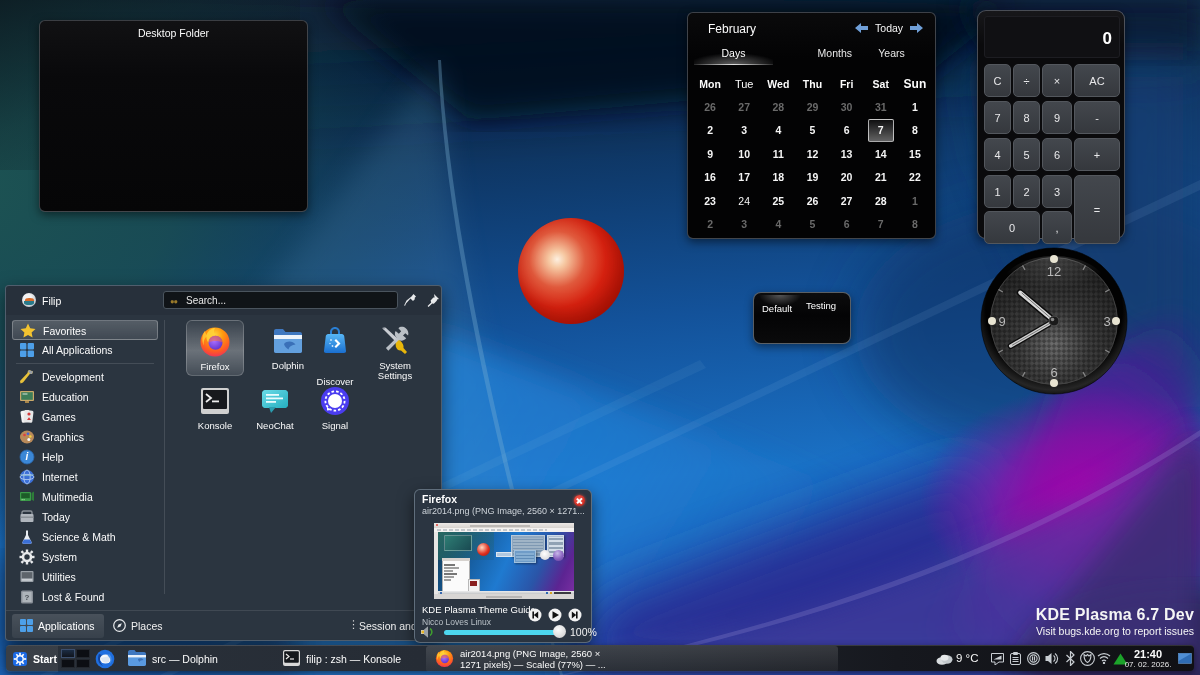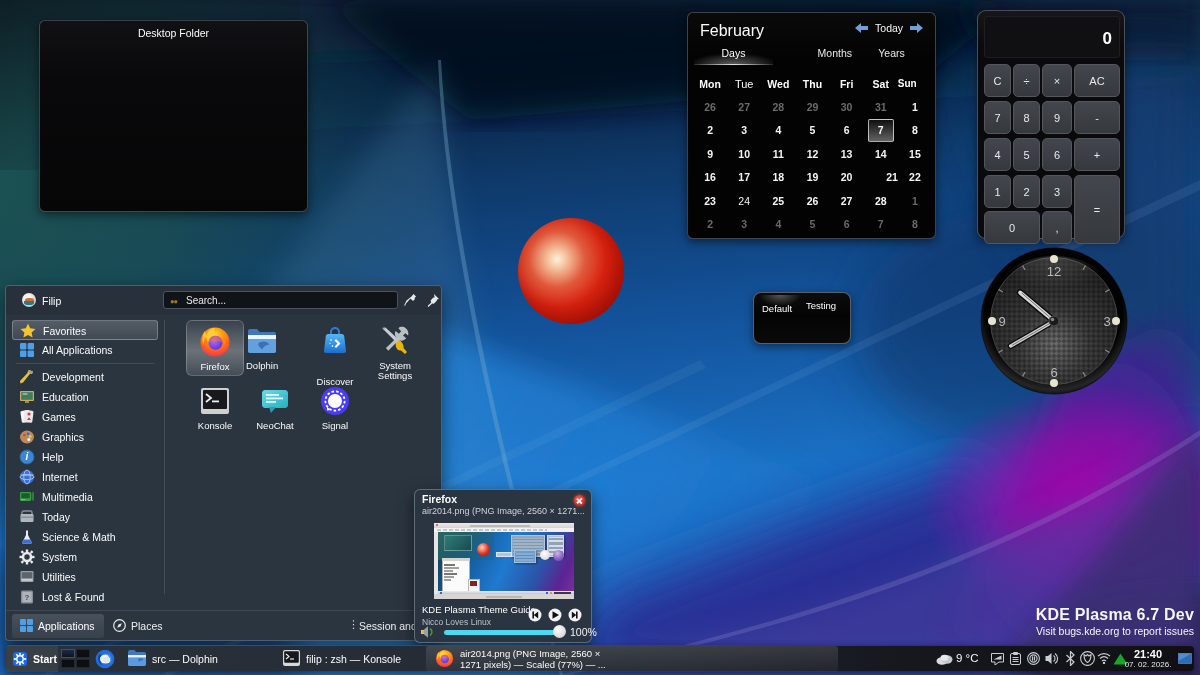--- a/index.html
+++ b/index.html
@@ -92,21 +92,21 @@
   <path d="M160,675 L1200,180 L1200,190 L172,675 Z" fill="#9cc8e8" opacity="0.10"></path>
   <path d="M40,675 L700,360 L706,368 L52,675 Z" fill="#9cc8e8" opacity="0.08"></path>
   <path d="M560,675 C800,620 1000,560 1200,430 L1200,436 C1000,566 800,626 566,675 Z" fill="#a8a0e0" opacity="0.22"></path>
 </svg>
 
 <div class="abs" style="left:39px;top:20px;width:269px;height:192px;background:linear-gradient(180deg,#111113,#09090b 30%,#060607);border:1px solid rgba(160,170,180,0.35);border-radius:6px;box-shadow:0 3px 10px rgba(0,0,0,0.5)">
   <div style="text-align:center;color:#fcfcfc;font-size:10.5px;padding-top:6px">Desktop Folder</div>
 </div>
 
 <div id="cal" class="abs" style="left:687px;top:12px;width:249px;height:227px;background:linear-gradient(180deg,#0a0a0b,#030304 20%);border:1px solid rgba(150,160,175,0.4);border-radius:6px;box-shadow:0 3px 10px rgba(0,0,0,0.5);color:#fff">
-  <div style="position:absolute;left:12px;top:9px;font-size:16px;color:#fbfbfb">February</div>
+  <div style="position:absolute;left:20px;top:9px;font-size:12px;color:#fbfbfb">February</div>
   <div style="position:absolute;right:12px;top:9px;font-size:10.5px;color:#f5f5f5">
     <svg width="13" height="10" viewBox="0 0 13 10" style="vertical-align:-1px">
           <path d="M6 0 L6 3 L13 3 L13 7 L6 7 L6 10 L0 5 Z" fill="#6f9fd8"></path>
         </svg>
     <span style="margin:0 4px">Today</span>
     <svg width="13" height="10" viewBox="0 0 13 10" style="vertical-align:-1px">
           <path d="M7 0 L7 3 L0 3 L0 7 L7 7 L7 10 L13 5 Z" fill="#6f9fd8"></path>
         </svg>
   </div>
 
@@ -119,21 +119,21 @@
   </div>
 
   <div id="calgrid" style="position:absolute;left:5px;top:62px;width:239px">
         <div style="display:grid;grid-template-columns:repeat(7,1fr);row-gap:0">
           <div style="text-align:center;font-size:10.5px;font-weight:bold;color:#fcfcfc;height:21px;line-height:18px">Mon</div>
           <div style="text-align:center;font-size:11px;font-weight:normal;color:#fcfcfc;height:21px;line-height:18px">Tue</div>
           <div style="text-align:center;font-size:10.5px;font-weight:bold;color:#fcfcfc;height:21px;line-height:18px">Wed</div>
           <div style="text-align:center;font-size:10.5px;font-weight:bold;color:#fcfcfc;height:21px;line-height:18px">Thu</div>
           <div style="text-align:center;font-size:10.5px;font-weight:bold;color:#fcfcfc;height:21px;line-height:18px">Fri</div>
           <div style="text-align:center;font-size:10.5px;font-weight:bold;color:#fcfcfc;height:21px;line-height:18px">Sat</div>
-          <div style="font-size:10px;font-weight:bold;color:#fcfcfc;height:21px;line-height:18px">Sun</div>
+          <div style="text-align:center;font-size:12px;font-weight:bold;color:#fcfcfc;height:21px;line-height:18px">Sun</div>
           <div style="position:relative;text-align:center;font-size:10.5px;font-weight:bold;color:#6a6a6a;height:23.4px;line-height:22px"><span style="position:relative;z-index:2">26</span></div>
           <div style="position:relative;text-align:center;font-size:10.5px;font-weight:bold;color:#6a6a6a;height:23.4px;line-height:22px"><span style="position:relative;z-index:2">27</span></div>
           <div style="position:relative;text-align:center;font-size:10.5px;font-weight:bold;color:#6a6a6a;height:23.4px;line-height:22px"><span style="position:relative;z-index:2">28</span></div>
           <div style="position:relative;text-align:center;font-size:10.5px;font-weight:bold;color:#6a6a6a;height:23.4px;line-height:22px"><span style="position:relative;z-index:2">29</span></div>
           <div style="position:relative;text-align:center;font-size:10.5px;font-weight:bold;color:#6a6a6a;height:23.4px;line-height:22px"><span style="position:relative;z-index:2">30</span></div>
           <div style="position:relative;text-align:center;font-size:10.5px;font-weight:bold;color:#6a6a6a;height:23.4px;line-height:22px"><span style="position:relative;z-index:2">31</span></div>
           <div style="position:relative;text-align:center;font-size:10.5px;font-weight:bold;color:#f5f5f5;height:23.4px;line-height:22px"><span style="position:relative;z-index:2">1</span></div>
           <div style="position:relative;text-align:center;font-size:10.5px;font-weight:bold;color:#f5f5f5;height:23.4px;line-height:22px"><span style="position:relative;z-index:2">2</span></div>
           <div style="position:relative;text-align:center;font-size:10.5px;font-weight:bold;color:#f5f5f5;height:23.4px;line-height:22px"><span style="position:relative;z-index:2">3</span></div>
           <div style="position:relative;text-align:center;font-size:10.5px;font-weight:bold;color:#f5f5f5;height:23.4px;line-height:22px"><span style="position:relative;z-index:2">4</span></div>
@@ -146,21 +146,21 @@
           <div style="position:relative;text-align:center;font-size:10.5px;font-weight:bold;color:#f5f5f5;height:23.4px;line-height:22px"><span style="position:relative;z-index:2">11</span></div>
           <div style="position:relative;text-align:center;font-size:10.5px;font-weight:bold;color:#f5f5f5;height:23.4px;line-height:22px"><span style="position:relative;z-index:2">12</span></div>
           <div style="position:relative;text-align:center;font-size:10.5px;font-weight:bold;color:#f5f5f5;height:23.4px;line-height:22px"><span style="position:relative;z-index:2">13</span></div>
           <div style="position:relative;text-align:center;font-size:10.5px;font-weight:bold;color:#f5f5f5;height:23.4px;line-height:22px"><span style="position:relative;z-index:2">14</span></div>
           <div style="position:relative;text-align:center;font-size:10.5px;font-weight:bold;color:#f5f5f5;height:23.4px;line-height:22px"><span style="position:relative;z-index:2">15</span></div>
           <div style="position:relative;text-align:center;font-size:10.5px;font-weight:bold;color:#f5f5f5;height:23.4px;line-height:22px"><span style="position:relative;z-index:2">16</span></div>
           <div style="position:relative;text-align:center;font-size:10.5px;font-weight:bold;color:#f5f5f5;height:23.4px;line-height:22px"><span style="position:relative;z-index:2">17</span></div>
           <div style="position:relative;text-align:center;font-size:10.5px;font-weight:bold;color:#f5f5f5;height:23.4px;line-height:22px"><span style="position:relative;z-index:2">18</span></div>
           <div style="position:relative;text-align:center;font-size:10.5px;font-weight:bold;color:#f5f5f5;height:23.4px;line-height:22px"><span style="position:relative;z-index:2">19</span></div>
           <div style="position:relative;text-align:center;font-size:10.5px;font-weight:bold;color:#f5f5f5;height:23.4px;line-height:22px"><span style="position:relative;z-index:2">20</span></div>
-          <div style="position:relative;text-align:right;font-size:10.5px;font-weight:bold;color:#f5f5f5;height:23.4px;line-height:22px"><span style="position:relative;z-index:2">21</span></div>
+          <div style="position:relative;text-align:center;font-size:10.5px;font-weight:bold;color:#f5f5f5;height:23.4px;line-height:22px"><span style="position:relative;z-index:2">21</span></div>
           <div style="position:relative;text-align:center;font-size:10.5px;font-weight:bold;color:#f5f5f5;height:23.4px;line-height:22px"><span style="position:relative;z-index:2">22</span></div>
           <div style="position:relative;text-align:center;font-size:10.5px;font-weight:bold;color:#f5f5f5;height:23.4px;line-height:22px"><span style="position:relative;z-index:2">23</span></div>
           <div style="position:relative;text-align:center;font-size:10.5px;font-weight:normal;color:#f5f5f5;height:23.4px;line-height:22px"><span style="position:relative;z-index:2">24</span></div>
           <div style="position:relative;text-align:center;font-size:10.5px;font-weight:bold;color:#f5f5f5;height:23.4px;line-height:22px"><span style="position:relative;z-index:2">25</span></div>
           <div style="position:relative;text-align:center;font-size:10.5px;font-weight:bold;color:#f5f5f5;height:23.4px;line-height:22px"><span style="position:relative;z-index:2">26</span></div>
           <div style="position:relative;text-align:center;font-size:10.5px;font-weight:bold;color:#f5f5f5;height:23.4px;line-height:22px"><span style="position:relative;z-index:2">27</span></div>
           <div style="position:relative;text-align:center;font-size:10.5px;font-weight:bold;color:#f5f5f5;height:23.4px;line-height:22px"><span style="position:relative;z-index:2">28</span></div>
           <div style="position:relative;text-align:center;font-size:10.5px;font-weight:bold;color:#6a6a6a;height:23.4px;line-height:22px"><span style="position:relative;z-index:2">1</span></div>
           <div style="position:relative;text-align:center;font-size:10.5px;font-weight:bold;color:#6a6a6a;height:23.4px;line-height:22px"><span style="position:relative;z-index:2">2</span></div>
           <div style="position:relative;text-align:center;font-size:10.5px;font-weight:bold;color:#6a6a6a;height:23.4px;line-height:22px"><span style="position:relative;z-index:2">3</span></div>
@@ -441,21 +441,21 @@
               <radialGradient id="ffp" cx="0.4" cy="0.35" r="0.75">
                 <stop offset="0" stop-color="#ab71ff"></stop>
                 <stop offset="1" stop-color="#5b2ec9"></stop>
               </radialGradient>
             </defs>
             <circle cx="16" cy="16" r="14.5" fill="url(#ffo)"></circle>
             <path d="M6 5 C3 9 2.5 15 5 19.5 C4 15 6 11.5 8.5 10 C7 8.5 6.2 6.5 6 5 Z" fill="#ffbd2e"></path>
             <path d="M16 2 C14.5 4.5 14.8 7 16.5 9 C12 9.5 9.5 13 9.8 17 C7 14 6.5 9 9 6 C11 3.5 13.5 2.2 16 2 Z" fill="#ffd43a" opacity="0.85"></path>
             <circle cx="16.5" cy="16.8" r="7" fill="url(#ffp)"></circle>
             <path d="M9.5 16.8 A7 7 0 0 1 23.5 16.8 C21 14.5 12 14.5 9.5 16.8 Z" fill="#ff7139" opacity="0.55"></path>
-          </svg><div style="font-size:9.5px;color:#fbfbfb;line-height:10px;margin-top:2px">Firefox</div></div><div style="position:absolute;left:80px;top:4px;width:58px;height:56px;border-radius:6px;text-align:left"><svg style="margin-top:5px" width="32" height="32" viewBox="0 0 32 32">
+          </svg><div style="font-size:9.5px;color:#fbfbfb;line-height:10px;margin-top:2px">Firefox</div></div><div style="position:absolute;left:80px;top:4px;width:58px;height:56px;border-radius:6px;text-align:right"><svg style="margin-top:5px" width="32" height="32" viewBox="0 0 32 32">
             <path d="M2 6 C2 4.9 2.9 4 4 4 L11 4 L13.5 7 L28 7 C29.1 7 30 7.9 30 9 L30 26 C30 27.1 29.1 28 28 28 L4 28 C2.9 28 2 27.1 2 26 Z" fill="#3f78c0"></path>
             <path d="M2 10 L30 10 L30 26 C30 27.1 29.1 28 28 28 L4 28 C2.9 28 2 27.1 2 26 Z" fill="#63a0de"></path>
             <rect x="2" y="10" width="28" height="4" fill="#eef4fb"></rect>
             <path d="M12 19 C15 15.5 21 16 23.5 19.5 C20 20 17.5 21 16.5 24.5 C14 23 12.5 21 12 19 Z" fill="#3a70b8"></path>
           </svg><div style="font-size:9.5px;color:#fbfbfb;line-height:10px;margin-top:2px">Dolphin</div></div><div style="position:absolute;left:140px;top:4px;width:58px;height:56px;border-radius:6px;text-align:center"><svg style="margin-top:5px" width="32" height="32" viewBox="0 0 32 32">
             <path d="M9 9 L23 9 C24 9 25 10 25.2 11 L27 26 C27.2 27.2 26.2 28 25 28 L7 28 C5.8 28 4.8 27.2 5 26 L6.8 11 C7 10 8 9 9 9 Z" fill="url(#discg)"></path>
             <path d="M11 9 L11 7 C11 4.2 13.2 2 16 2 C18.8 2 21 4.2 21 7 L21 9 L19 9 L19 7 C19 5.3 17.7 4 16 4 C14.3 4 13 5.3 13 7 L13 9 Z" fill="#2a7fd4"></path>
             <path d="M17 14 L21.5 18.5 L17 23 L15.5 21.5 L18.5 18.5 L15.5 15.5 Z" fill="#fff"></path>
             <circle cx="12" cy="15" r="0.9" fill="#cfe8ff"></circle>
             <circle cx="13.5" cy="21" r="0.9" fill="#cfe8ff"></circle>

